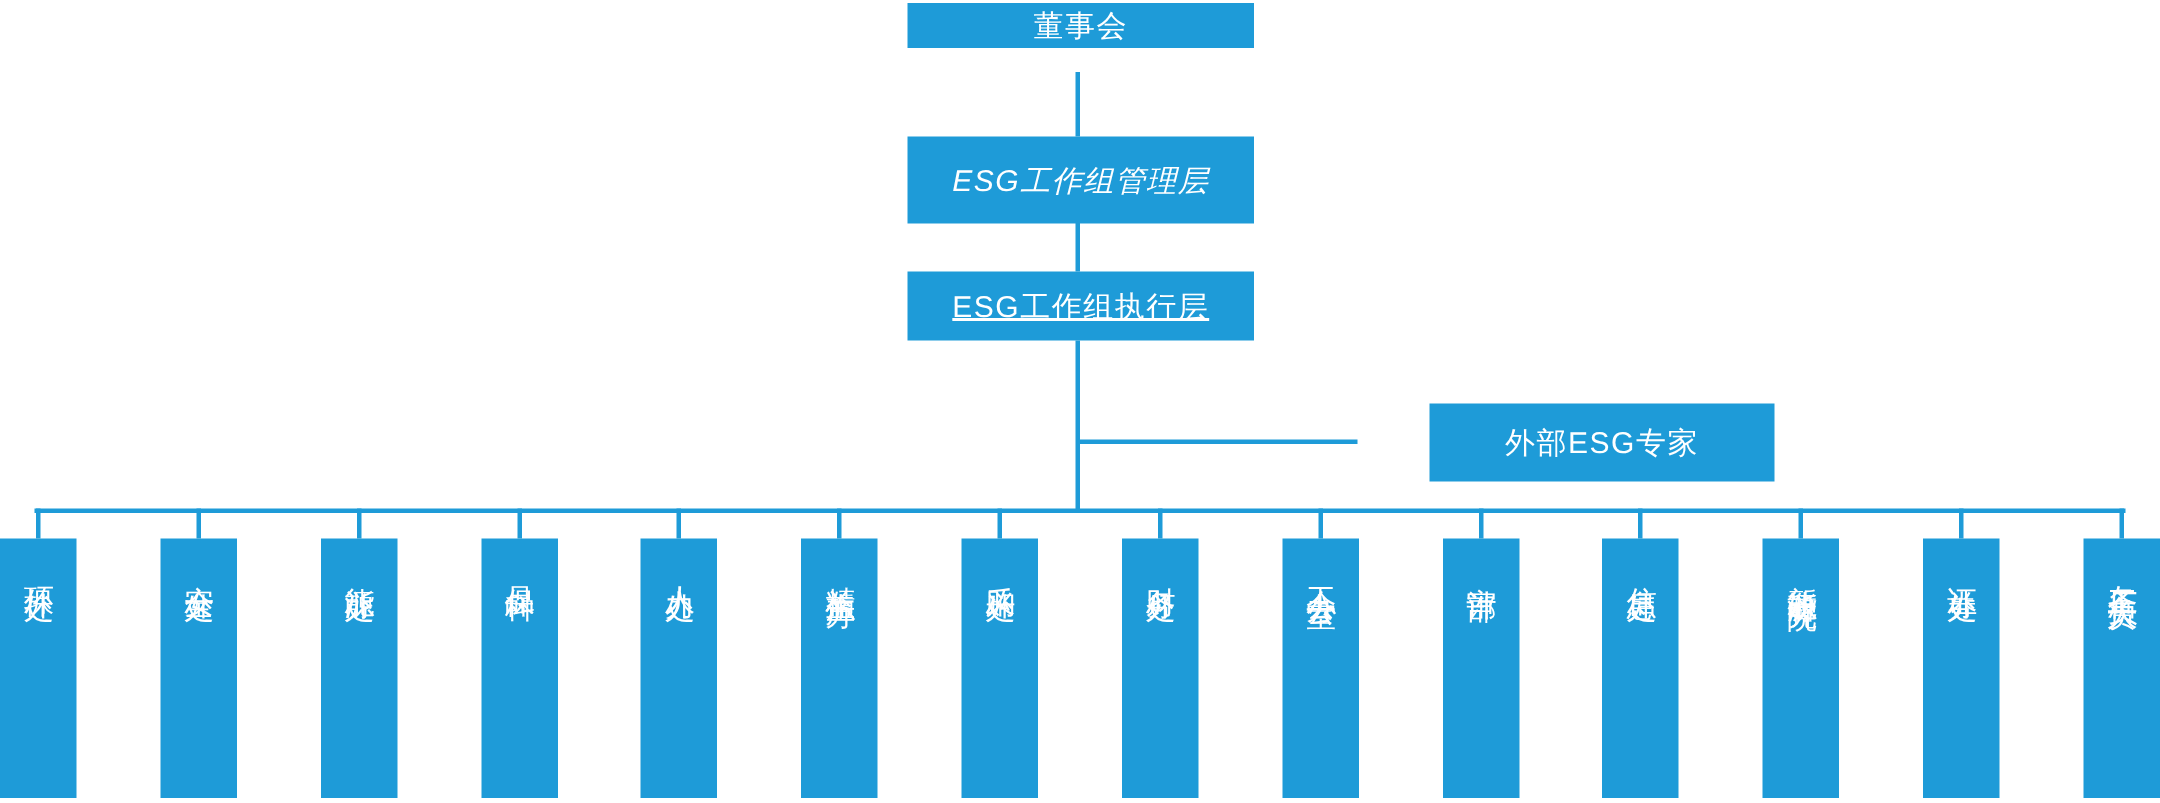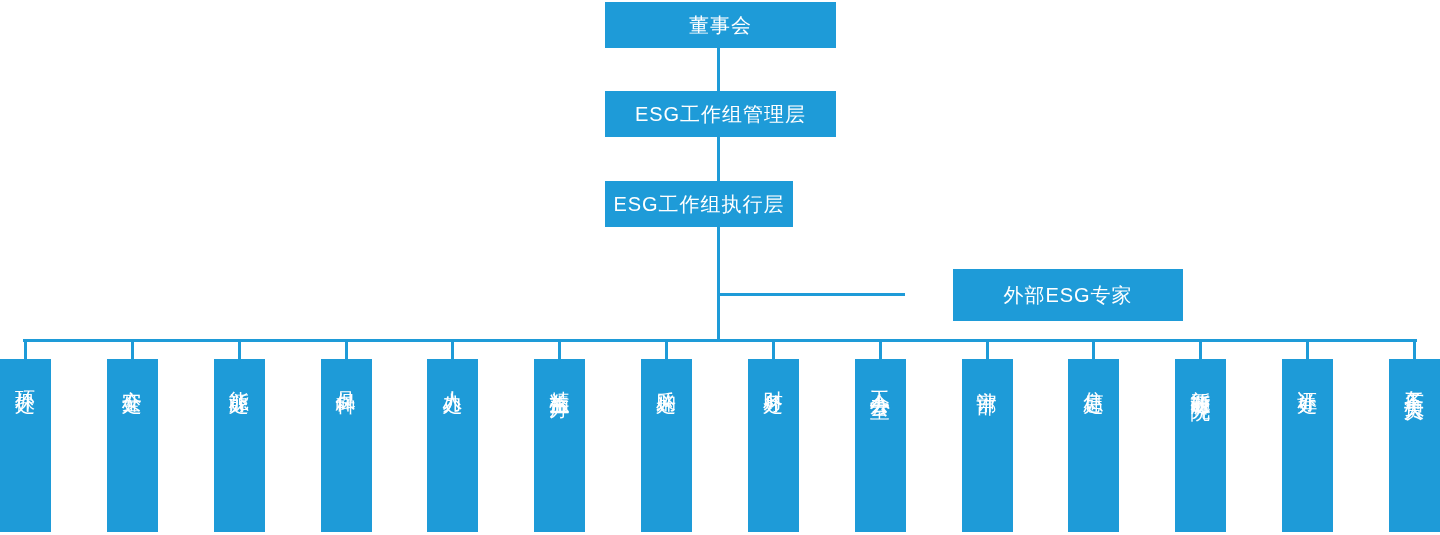--- a/index.html
+++ b/index.html
@@ -25,23 +25,23 @@
     position: absolute;
     background: var(--accent);
     color: var(--node-text);
     display: flex;
     align-items: center;
     justify-content: center;
     font-size: 20px;
     letter-spacing: 1px;
     white-space: nowrap;
   }
-  .node-board      { left: 605px; top: 2px;   width: 231px; height: 46px; }
-  .node-management { left: 605px; top: 91px;  width: 231px; height: 46px; }
-  .node-execution  { left: 605px; top: 181px; width: 188px; height: 46px; }
+  .node-board      { left: 605px; top: 2px;   width: 231px; height: 30px; }
+  .node-management { left: 605px; top: 91px;  width: 231px; height: 58px; font-style: italic; }
+  .node-execution  { left: 605px; top: 181px; width: 231px; height: 46px; text-decoration: underline; }
   .node-external   { left: 905px; top: 269px; width: 230px; height: 52px; margin-left: 48px; }
 
   .vline, .hline {
     position: absolute;
     background: var(--accent);
   }
   .vline { width: 3px; }
   .hline { height: 3px; }
   .conn-board-mgmt  { left: 717px; top: 48px;  height: 43px; }
   .conn-mgmt-exec   { left: 717px; top: 137px; height: 44px; }

